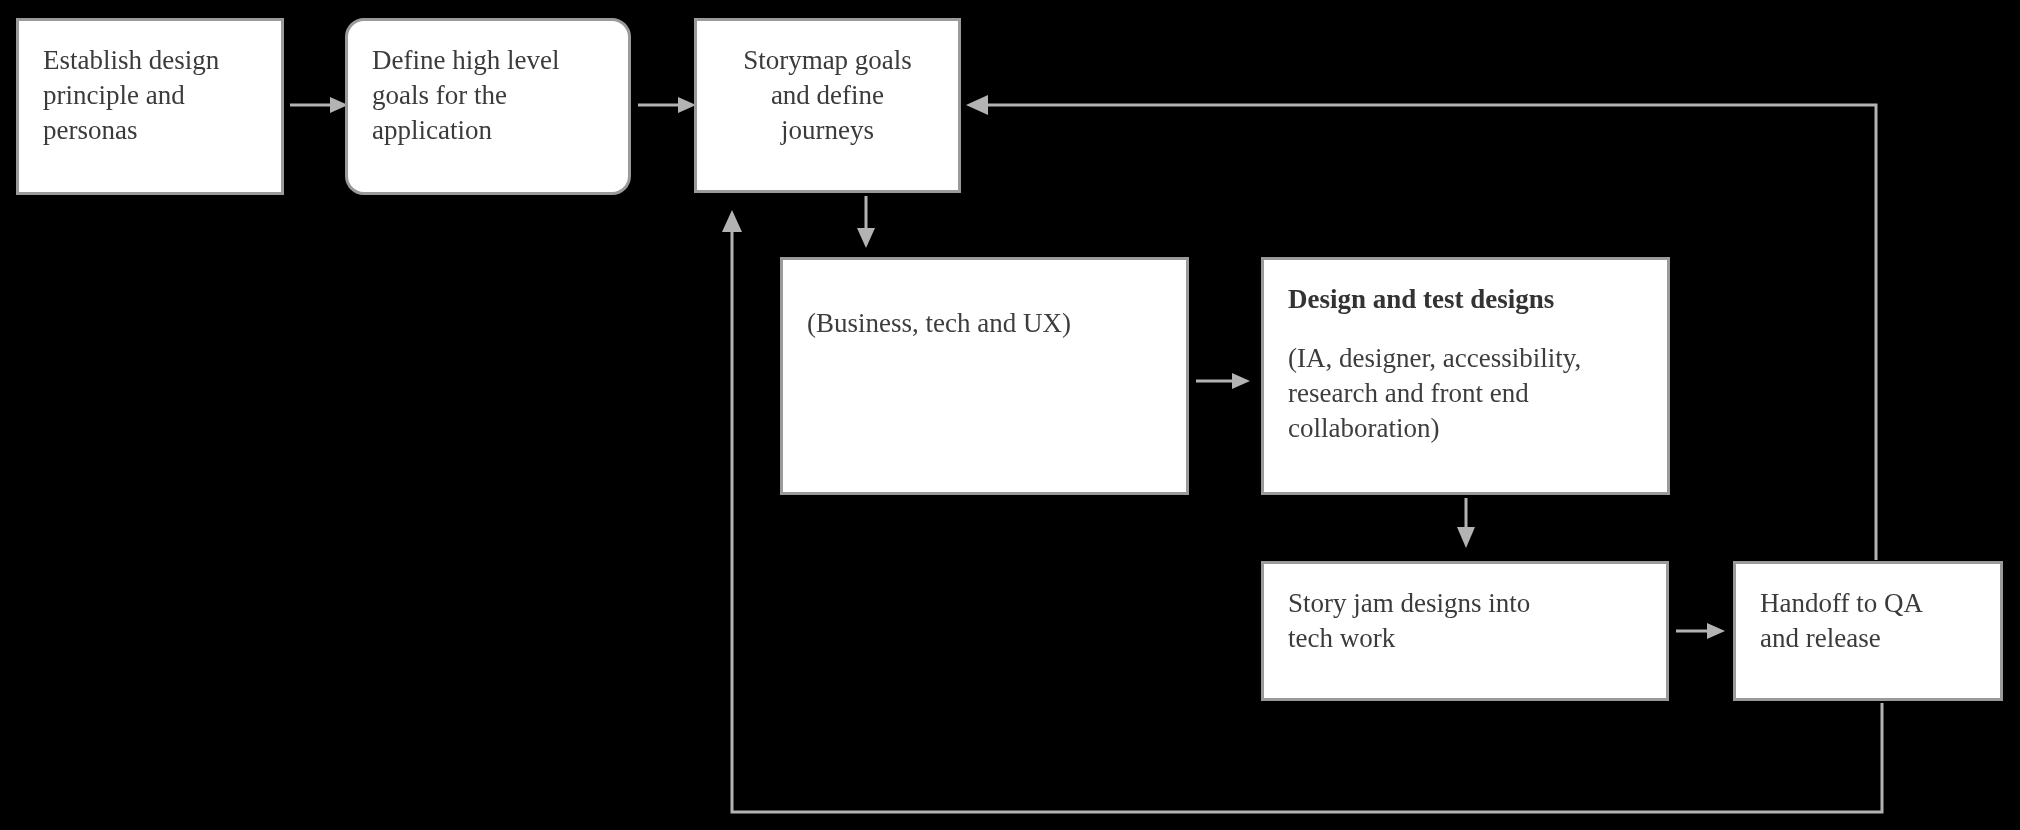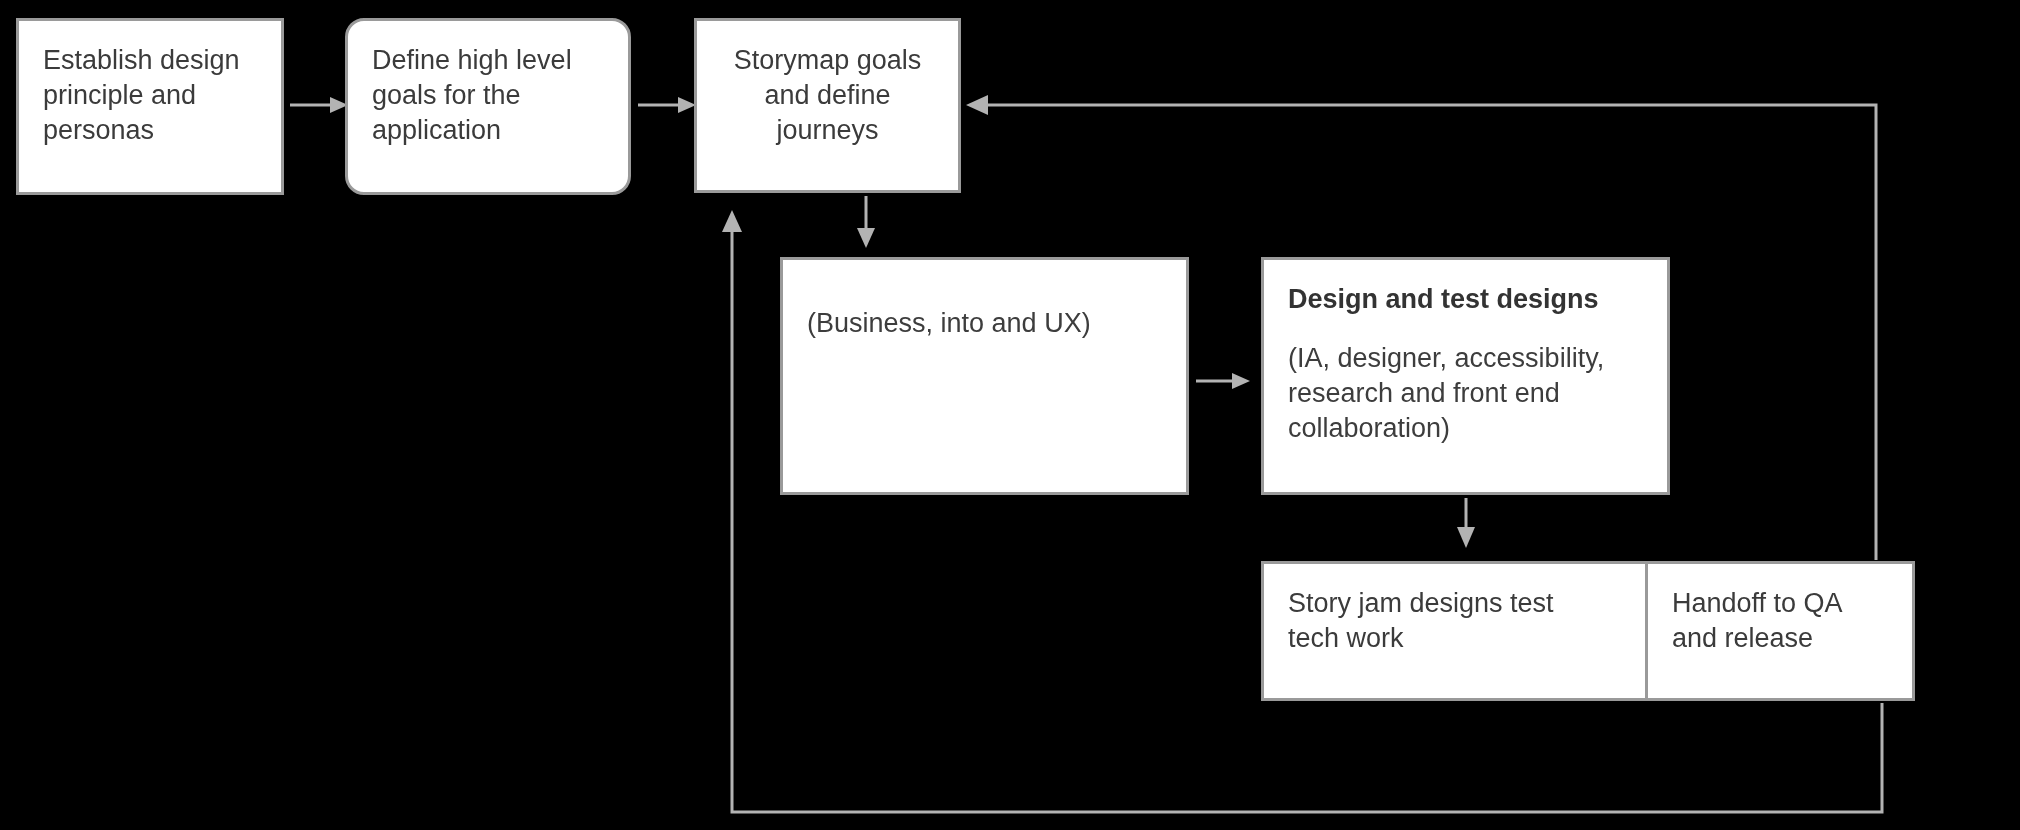--- a/index.html
+++ b/index.html
@@ -6,21 +6,21 @@
   html, body {
     margin: 0;
     padding: 0;
     background: #000000;
   }
   #canvas {
     position: relative;
     width: 2020px;
     height: 830px;
     background: #000000;
-    font-family: Liberation Sans, sans-serif;
+    font-family: Liberation Serif, serif;
     overflow: hidden;
   }
   .node {
     position: absolute;
     box-sizing: border-box;
     background: #ffffff;
     border: 3px solid #9a9a9a;
     padding: 22px 24px;
     color: #3b3b3b;
     font-size: 27px;
@@ -117,33 +117,33 @@
 application</span>
   </div>
 
   <div class="node plain" style="left:694px; top:18px; width:267px; height:175px;text-align:center;">
     <span class="title">Storymap goals
 and define
 journeys</span>
   </div>
 
   <div class="node" style="left:780px; top:257px; width:409px; height:238px;">
-    <span class="sub">(Business, into and UX)</span>
+    <span class="sub">(Business, tech and UX)</span>
   </div>
 
   <div class="node" style="left:1261px; top:257px; width:409px; height:238px;">
     <span class="title">Design and test designs</span>
     <span class="sub">(IA, designer, accessibility,
 research and front end
 collaboration)</span>
   </div>
 
   <div class="node plain" style="left:1261px; top:561px; width:408px; height:140px;">
-    <span class="title">Story jam designs test
+    <span class="title">Story jam designs into
 tech work</span>
   </div>
 
-  <div class="node plain" style="left:1645px; top:561px; width:270px; height:140px;">
+  <div class="node plain" style="left:1733px; top:561px; width:270px; height:140px;">
     <span class="title">Handoff to QA
 and release</span>
   </div>
 
 </div>
 
 </body></html>

